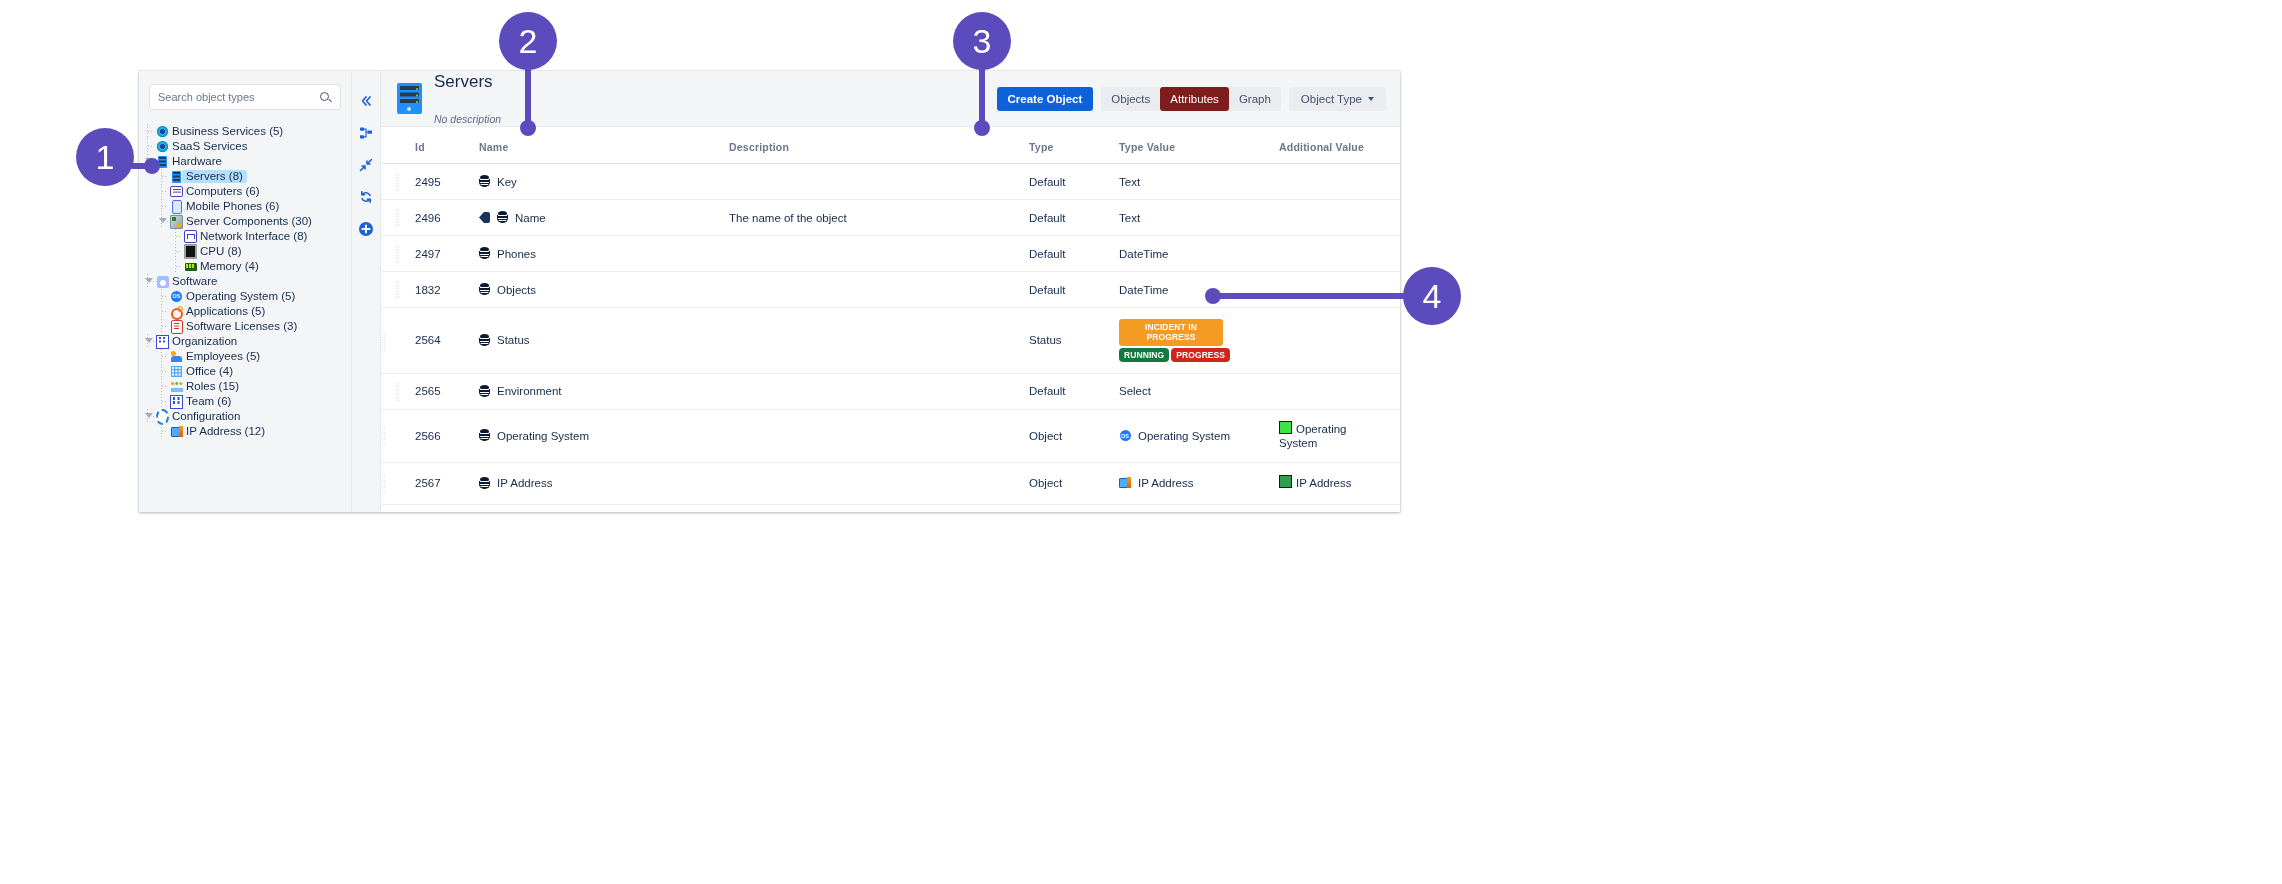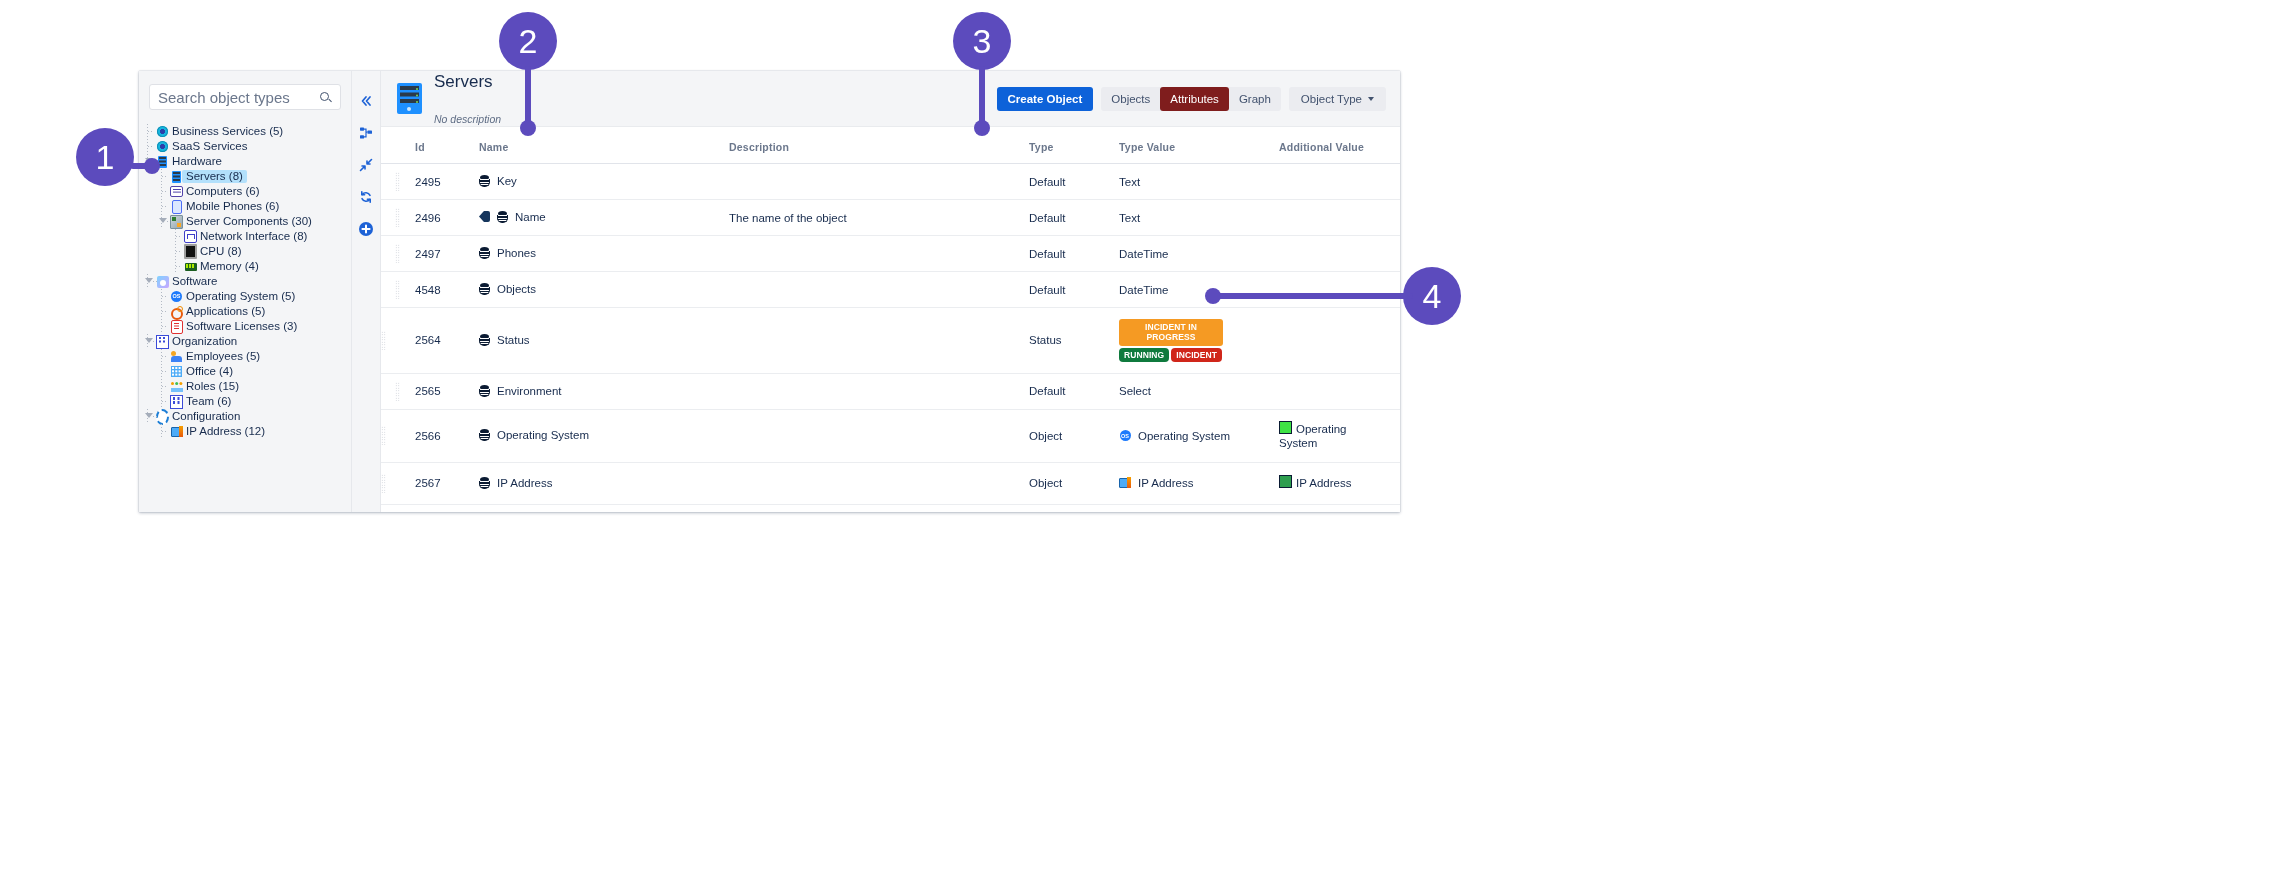--- a/index.html
+++ b/index.html
@@ -25,21 +25,21 @@
     display:flex;flex-direction:column;
   }
   .search-wrap{padding:13px 10px 6px 10px;}
   .search-box{
     display:flex;align-items:center;justify-content:space-between;
     background:#fff;border:1px solid #dfe1e6;border-radius:3px;
     height:24px;padding:0 8px;
   }
   .search-box input{
     border:none;outline:none;background:transparent;
-    font-family:"Liberation Sans",sans-serif;font-size:15px;color:#172b4d;
+    font-family:"Liberation Sans",sans-serif;font-size:11px;color:#172b4d;
     width:140px;padding:0;
   }
   .search-box input::placeholder{color:#6b778c;}
   .search-ico{width:13px;height:13px;flex:0 0 13px;position:relative;}
   .search-ico:before{
     content:"";position:absolute;left:1px;top:1px;width:7px;height:7px;
     border:1.4px solid #42526e;border-radius:50%;
   }
   .search-ico:after{
     content:"";position:absolute;left:8.5px;top:9px;width:4px;height:1.4px;
@@ -212,21 +212,21 @@
   .c-grip{width:20px;padding-left:14px;}
   .c-id{width:64px;}
   .c-name{width:250px;}
   .c-desc{width:300px;}
   .c-type{width:90px;}
   .c-tval{width:160px;}
   .c-aval{width:145px;}
   .grip{width:5px;height:19px;
     background-image:radial-gradient(#c3c7d0 .6px,transparent .7px);
     background-size:2.5px 2.5px;opacity:.95;}
-  .cellflex{display:flex;align-items:flex-start;gap:7px;}
+  .cellflex{display:flex;align-items:center;gap:7px;}
   .attr-ico{width:11px;height:13px;flex:0 0 11px;position:relative;}
   .attr-ico:before{content:"";position:absolute;left:1px;top:0;width:9px;height:5px;border-radius:50%;
     background:#0b1b33;}
   .attr-ico:after{content:"";position:absolute;left:0;top:4px;width:11px;height:8px;
     background:repeating-linear-gradient(#fff 0 1px,#0b1b33 1px 2.6px);
     border-radius:0 0 5px 5px;border:1px solid #0b1b33;border-top:none;box-sizing:border-box;}
   .tag-ico{width:11px;height:11px;flex:0 0 11px;background:#15355c;
     clip-path:polygon(0 50%,45% 0,100% 0,100% 100%,45% 100%);border-radius:2px;}
   .badge-col{display:flex;flex-direction:column;gap:2px;align-items:flex-start;}
   .badge-lg{
@@ -550,21 +550,21 @@
               </td>
               <td class="c-desc"></td>
               <td class="c-type">Default</td>
               <td class="c-tval">DateTime</td>
               <td class="c-aval"></td>
             </tr>
             <tr class="">
               <td class="c-grip">
                 <div class="grip"></div>
               </td>
-              <td class="c-id">4548</td>
+              <td class="c-id">1832</td>
               <td class="c-name">
                 <div class="cellflex">
                   <span class="attr-ico"></span>
                   <span>Objects</span>
                 </div>
               </td>
               <td class="c-desc"></td>
               <td class="c-type">Default</td>
               <td class="c-tval">DateTime</td>
               <td class="c-aval"></td>
@@ -580,21 +580,21 @@
                   <span>Status</span>
                 </div>
               </td>
               <td class="c-desc"></td>
               <td class="c-type">Status</td>
               <td class="c-tval">
                 <div class="badge-col">
                   <div class="badge-lg" style="background:#f59a23">INCIDENT IN PROGRESS</div>
                   <div class="badge-row">
                     <span class="badge-sm b-green">RUNNING</span>
-                    <span class="badge-sm b-red">INCIDENT</span>
+                    <span class="badge-sm b-red">PROGRESS</span>
                   </div>
                 </div>
               </td>
               <td class="c-aval"></td>
             </tr>
             <tr class="">
               <td class="c-grip">
                 <div class="grip"></div>
               </td>
               <td class="c-id">2565</td>

